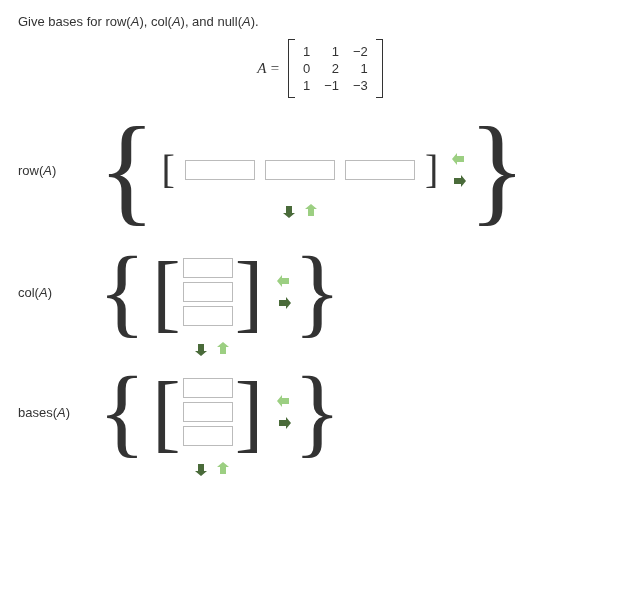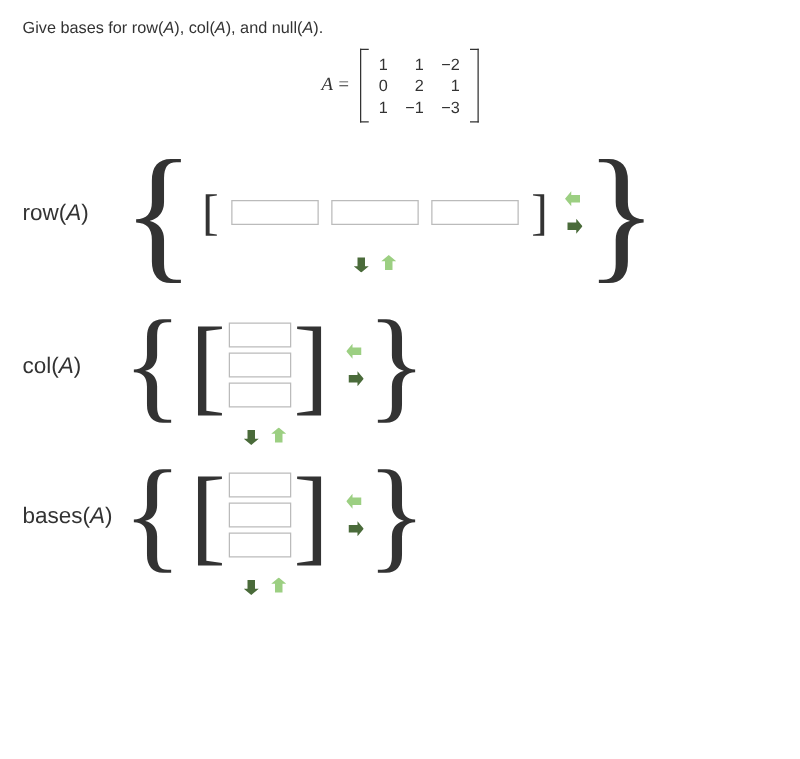--- a/index.html
+++ b/index.html
@@ -51,21 +51,21 @@
 
   
   .section {
     display: flex;
     align-items: center;
     margin-bottom: 28px;
   }
   .label {
     width: 80px;
     font-family: Verdana, Arial, sans-serif;
-    font-size: 18px;
+    font-size: 13px;
   }
 
   
   .braced {
     display: flex;
     align-items: center;
   }
   .brace {
     font-family: "Times New Roman", serif;
     line-height: 0.8;

